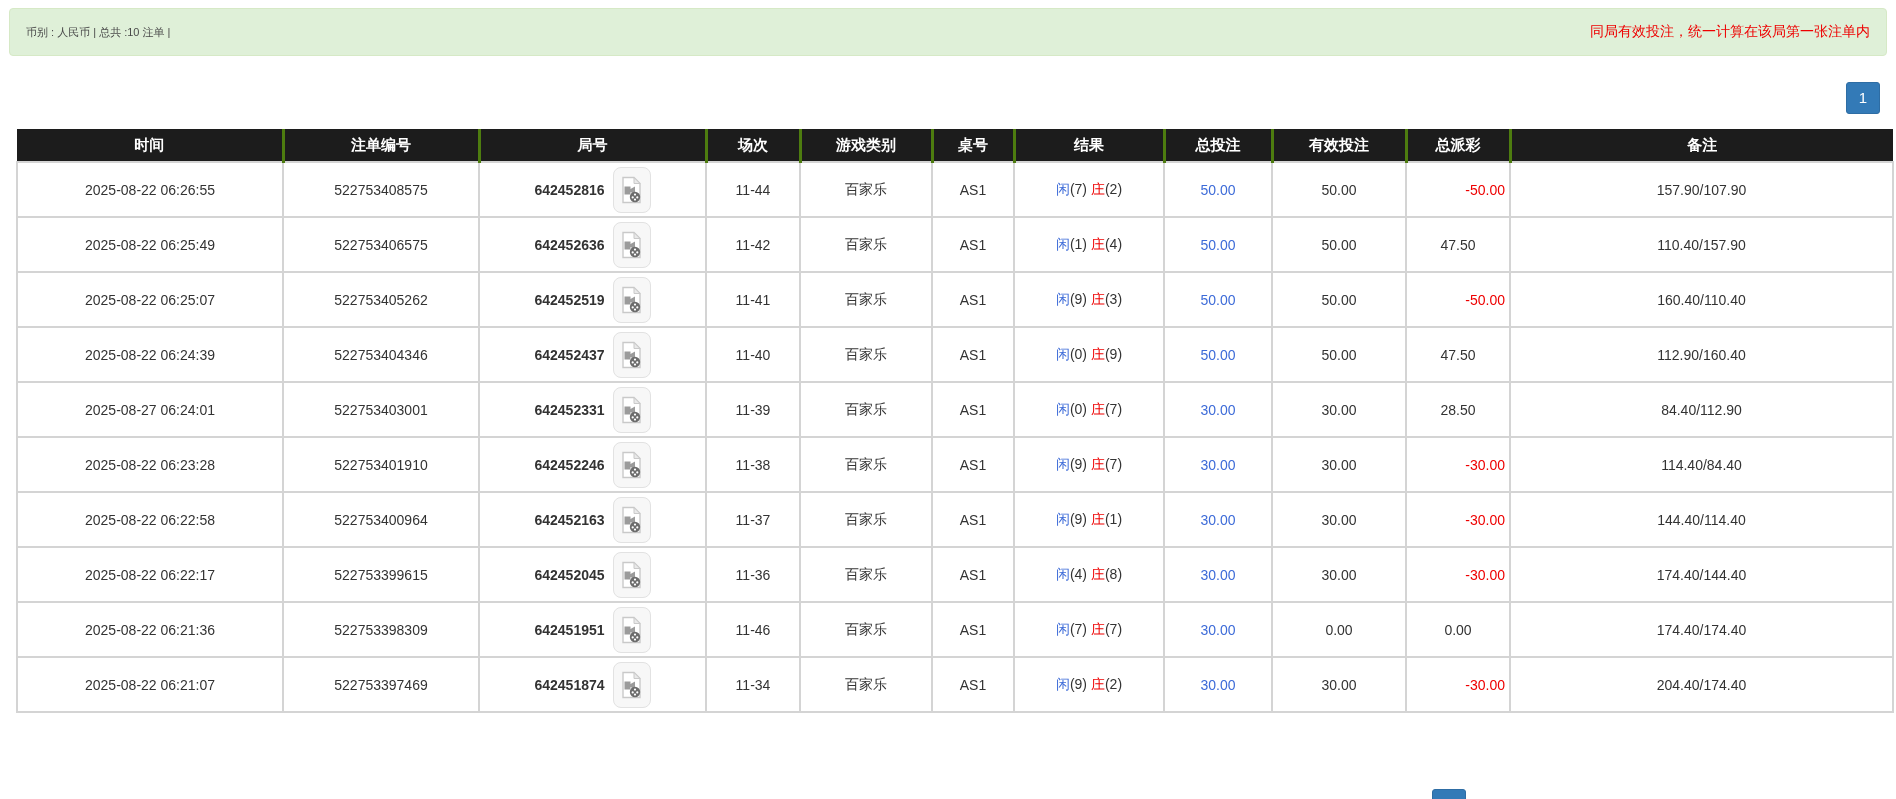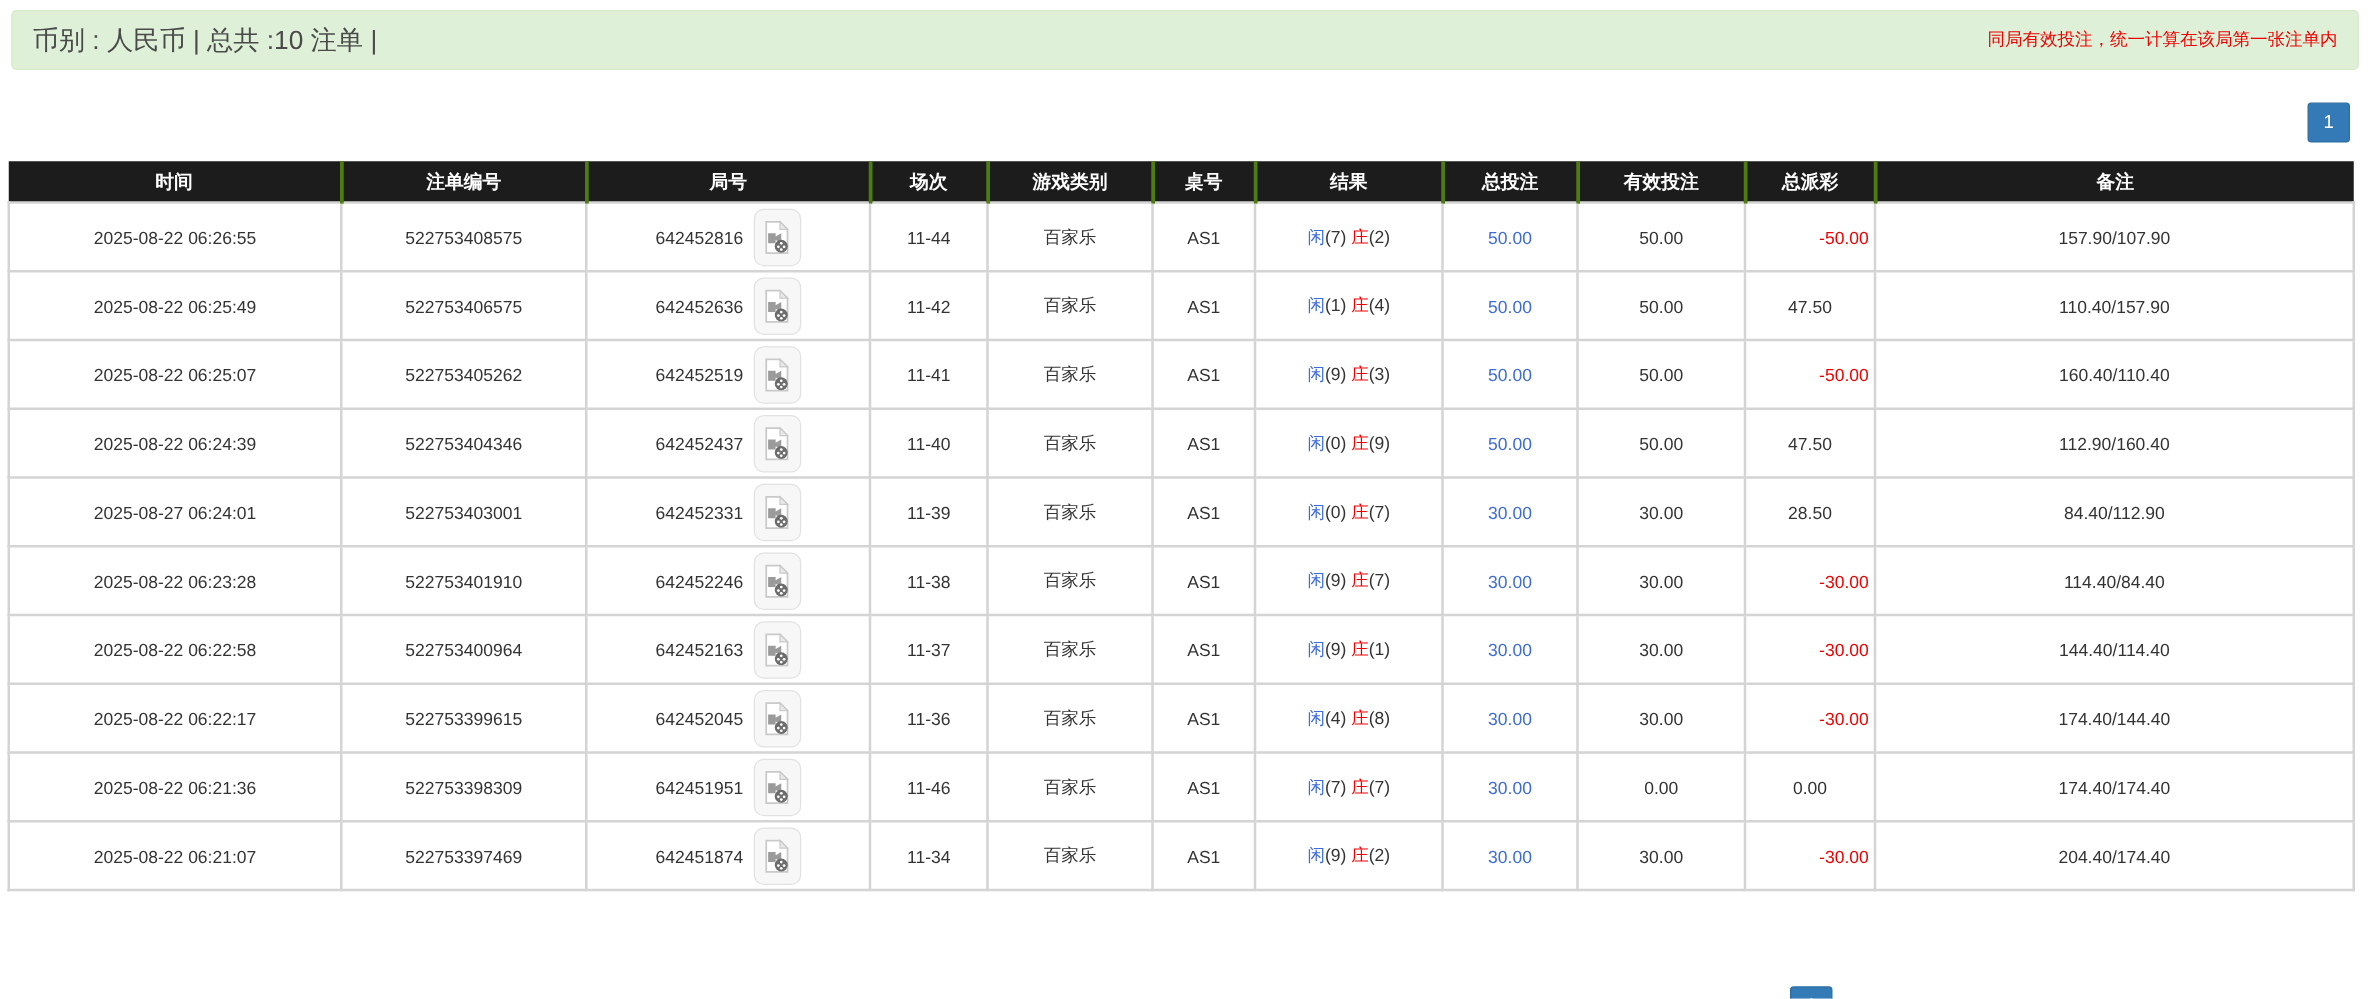--- a/index.html
+++ b/index.html
@@ -3,51 +3,51 @@
 <meta charset="utf-8">
 <style>
   html,body{margin:0;padding:0;background:#fff;}
   .page{position:relative;width:1896px;height:799px;overflow:hidden;background:#fff;
         font-family:"Liberation Sans","DejaVu Sans",sans-serif;}
 
   
   .alert{position:absolute;top:8px;left:9px;right:9px;height:48px;box-sizing:border-box;
          background:var(--alert-bg);border:1px solid var(--alert-border);border-radius:4px;
          display:flex;align-items:center;justify-content:space-between;padding:0 16px;}
-  .alert .summary{font-size:21px;color:#4a4a4a;}
+  .alert .summary{font-size:11px;color:#4a4a4a;}
   .alert .notice{font-size:14px;color:var(--red);}
 
   
   .pager-top{position:absolute;top:82px;right:16px;}
   .pager-bottom{position:absolute;top:789px;left:1432px;}
   .page-btn{display:block;width:34px;height:32px;background:var(--pager-blue);color:#fff;
             border:1px solid #2e6da4;border-radius:3px;font-size:15px;text-align:center;
             line-height:30px;cursor:pointer;padding:0;font-family:inherit;}
 
   
-  table.records{position:absolute;top:129px;left:6px;width:1876px;table-layout:fixed;
+  table.records{position:absolute;top:129px;left:16px;width:1876px;table-layout:fixed;
                 border-collapse:collapse;font-size:14px;color:#333;}
   thead th{background:var(--header-bg);color:#fff;font-size:15px;font-weight:bold;
            height:32px;padding:0;border-left:3px solid #4d7c0f;}
   thead th:first-child{border-left:none;}
   tbody td{border:2px solid #d4d4d4;text-align:center;height:53px;padding:0 4px;
            background:#fff;overflow:hidden;white-space:nowrap;}
   tr.total-row td{background:var(--total-bg);color:#fff;border:3px solid #fff;height:37px;}
   tr.total-row td:first-child{border-left:none;}
   tr.total-row td:last-child{border-right:none;}
 
   .blue{color:var(--blue);}
   .red{color:var(--red);}
   .dark{color:#333;}
   a.bet-link{color:var(--blue);text-decoration:none;cursor:pointer;}
   td.payout.neg{color:var(--red);text-align:right;}
   tr.total-row td.payout.neg{color:#ff1a1a;}
 
   
-  .round-wrap{display:inline-flex;align-items:center;gap:8px;justify-content:center;}
+  .round-wrap{display:inline-flex;align-items:center;gap:8px;justify-content:center;font-weight:bold;}
   .video-btn{width:38px;height:46px;background:#f7f7f7;border:1px solid #e2e2e2;border-radius:8px;
              display:inline-flex;align-items:center;justify-content:center;cursor:pointer;padding:0;}
   .video-btn svg{display:block;}
 </style>
 </head>
 <body>
 
 <div class="page">
 
   <div class="alert">

